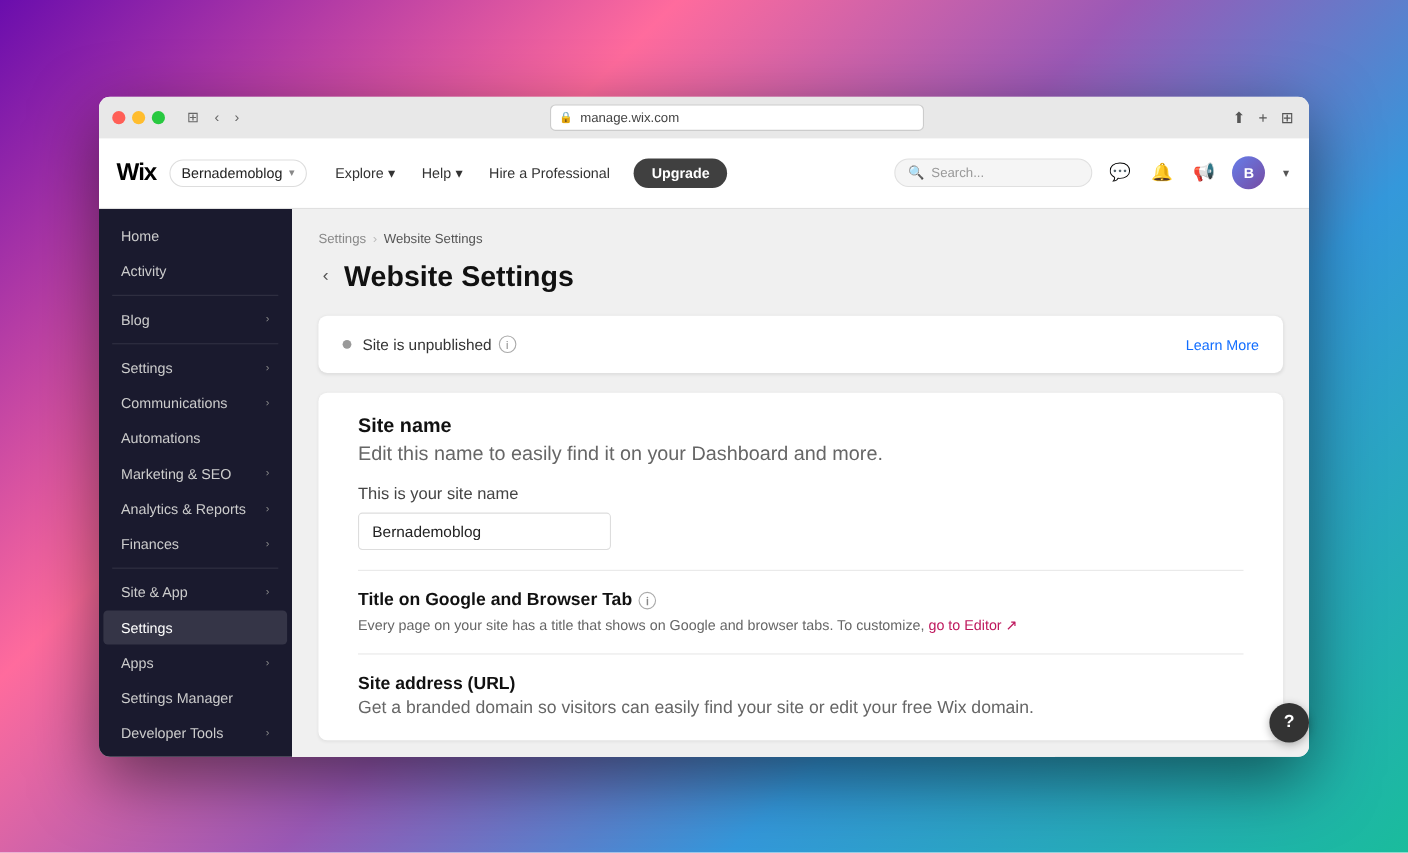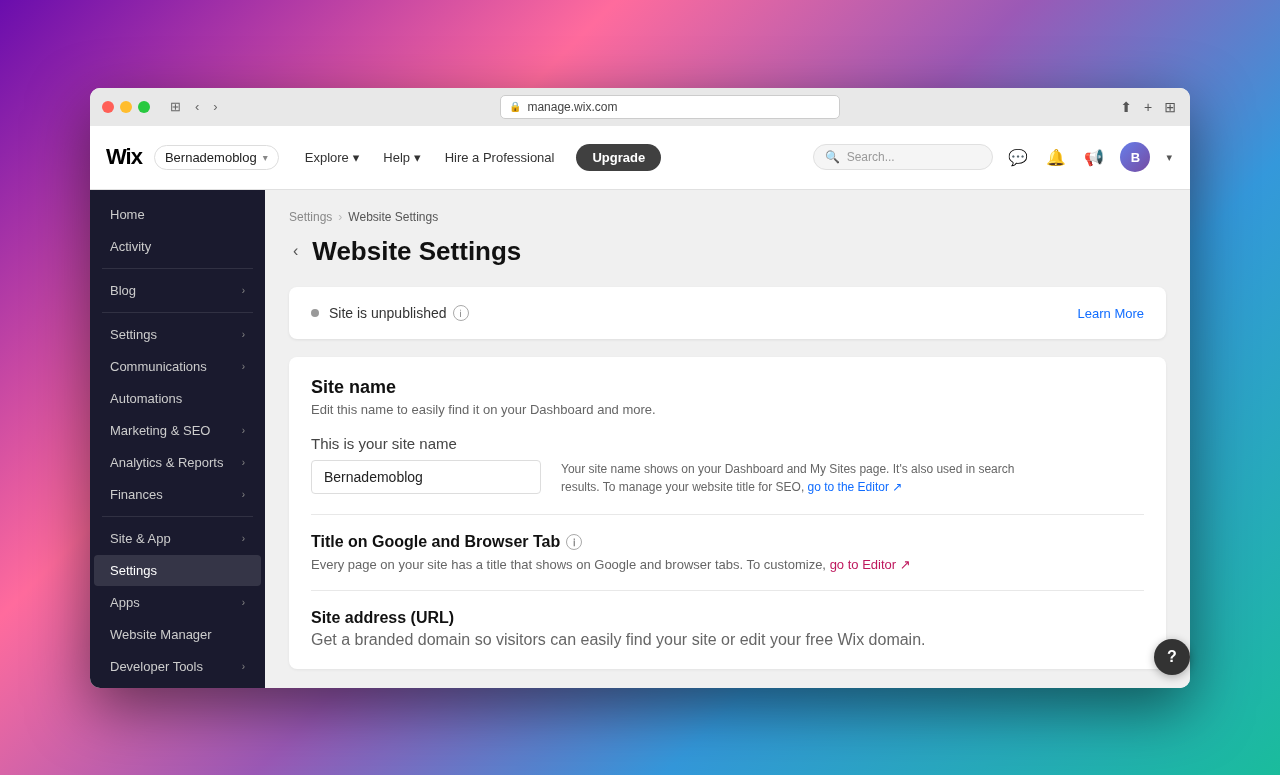--- a/index.html
+++ b/index.html
@@ -358,34 +358,34 @@
       font-size: 13px;
       font-weight: 500;
       cursor: pointer;
       text-decoration: none;
     }
 
     
     .settings-card {
       background: #fff;
       border-radius: 8px;
-      padding: 20px 22px;
+      padding: 20px 36px;
       margin-bottom: 2px;
       box-shadow: 0 1px 3px rgba(0,0,0,0.06);
     }
 
     .settings-card-title {
       font-size: 18px;
       font-weight: 700;
       color: #111;
       margin-bottom: 4px;
     }
 
     .settings-card-desc {
-      font-size: 13px;
+      font-size: 18px;
       color: #666;
       margin-bottom: 18px;
     }
 
     .field-label {
       font-size: 15px;
       color: #444;
       margin-bottom: 8px;
     }
 
@@ -586,21 +586,21 @@
           <span class="sidebar-chevron">›</span>
         </div>
         <div class="sidebar-item active">
           <span>Settings</span>
         </div>
         <div class="sidebar-item">
           <span>Apps</span>
           <span class="sidebar-chevron">›</span>
         </div>
         <div class="sidebar-item">
-          <span>Website Manager</span>
+          <span>Settings Manager</span>
         </div>
         <div class="sidebar-item">
           <span>Developer Tools</span>
           <span class="sidebar-chevron">›</span>
         </div>
       </div>
 
     </div>
 
     <div class="content-area">
@@ -627,24 +627,20 @@
         <a class="learn-more-link">Learn More</a>
       </div>
 
       <div class="settings-card">
         <div class="settings-card-title">Site name</div>
         <div class="settings-card-desc">Edit this name to easily find it on your Dashboard and more.</div>
 
         <div class="field-label">This is your site name</div>
         <div class="field-row">
           <input class="field-input" type="text" value="Bernademoblog" style="">
-          <div class="field-hint">
-            <span>Your site name shows on your Dashboard and My Sites page. It's also used in search results. To manage your website title for SEO,</span>
-            <a href="#" style="color:#116dff;text-decoration:none"> go to the Editor ↗</a>
-          </div>
         </div>
 
         <div class="section-divider"></div>
 
         <div>
           <div class="title-section-title">
             <span>Title on Google and Browser Tab</span>
             <span class="info-icon">ℹ</span>
           </div>
           <div class="title-section-desc">

